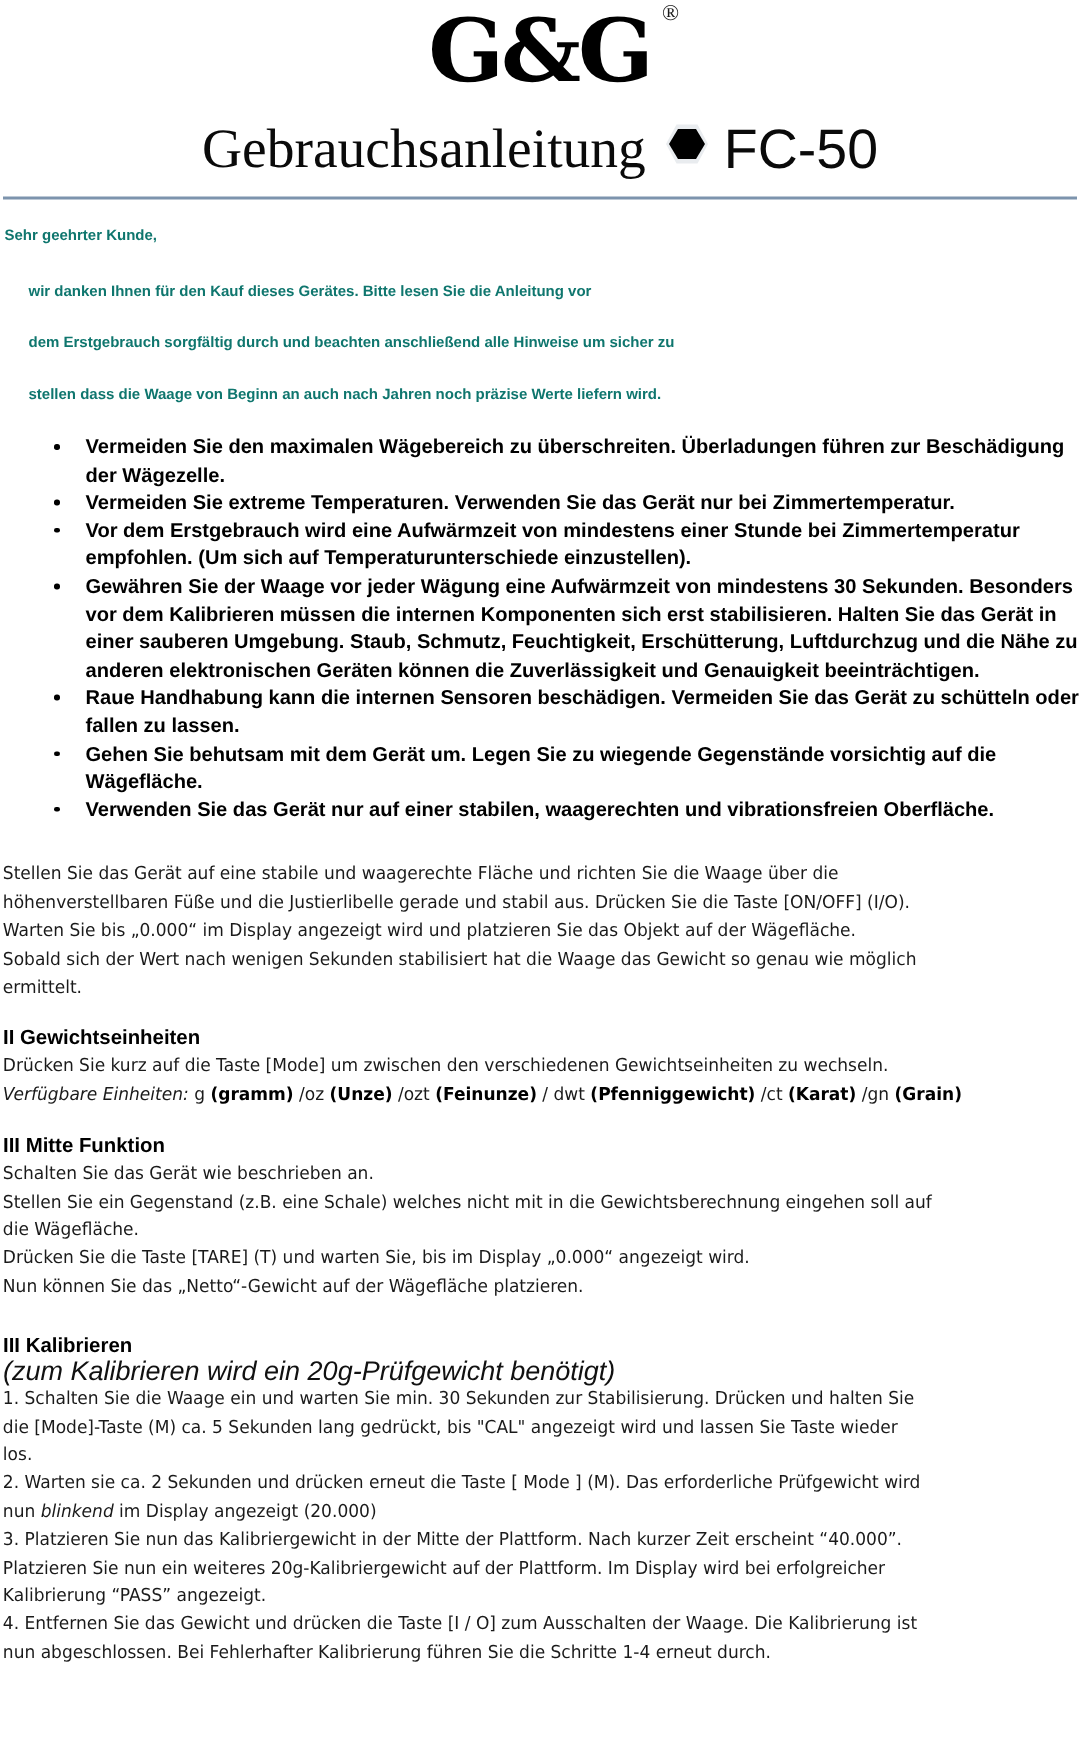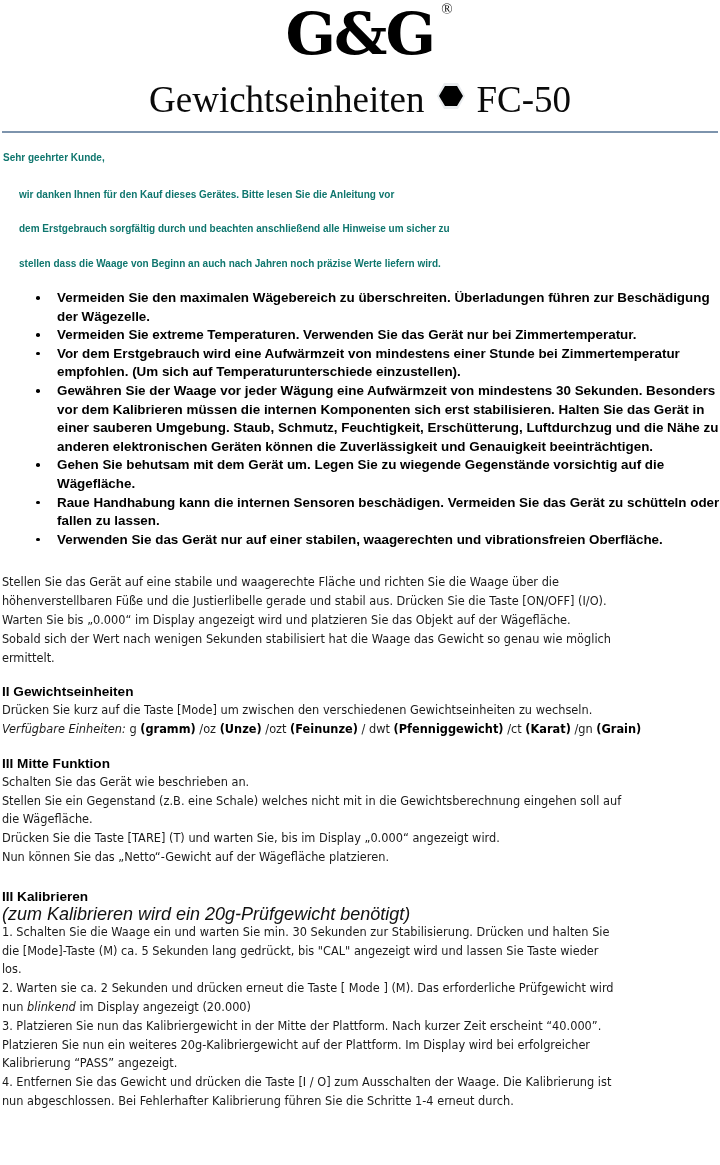--- a/index.html
+++ b/index.html
@@ -65,21 +65,21 @@
     line-height: 44px;
     color: #0a0a0a;
     vertical-align: middle;
   }
   .hex-icon {
     display: inline-block;
     vertical-align: middle;
     margin: 0 10px 4px 12px;
   }
   .model-name {
-    font-family: Liberation Serif, serif;
+    font-family: Liberation Sans, sans-serif;
     font-size: 37px;
     line-height: 44px;
     color: #0a0a0a;
     vertical-align: middle;
   }
 
   .rule {
     height: 2px;
     background: #7d94ad;
     margin: 9px 2px 0 2px;
@@ -167,21 +167,21 @@
 <div class="page">
 
   <div class="logo-row">
     <span class="logo-wrap">
       <span class="logo-mark">G&amp;G</span>
       <span class="logo-reg">®</span>
     </span>
   </div>
 
   <div class="title-row">
-    <span class="doc-title">Gewichtseinheiten</span><span class="hex-icon"><svg width="30" height="30" viewBox="0 0 30 30">
+    <span class="doc-title">Gebrauchsanleitung</span><span class="hex-icon"><svg width="30" height="30" viewBox="0 0 30 30">
           <polygon points="8,2 22,2 29,15 22,28 8,28 1,15" fill="#e9ecef"></polygon>
           <polygon points="9,5 21,5 27,15 21,25 9,25 3,15" fill="#000000"></polygon>
         </svg></span><span class="model-name">FC-50</span>
   </div>
 
   <div class="rule"></div>
 
   <div class="intro-block">
     <div class="salutation">Sehr geehrter Kunde,</div>
     <div class="intro-para">
@@ -189,22 +189,22 @@
       <p>dem Erstgebrauch sorgfältig durch und beachten anschließend alle Hinweise um sicher zu</p>
       <p>stellen dass die Waage von Beginn an auch nach Jahren noch präzise Werte liefern wird.</p>
     </div>
   </div>
 
   <ul class="warn-list">
     <li>Vermeiden Sie den maximalen Wägebereich zu überschreiten. Überladungen führen zur Beschädigung der Wägezelle.</li>
     <li>Vermeiden Sie extreme Temperaturen. Verwenden Sie das Gerät nur bei Zimmertemperatur.</li>
     <li>Vor dem Erstgebrauch wird eine Aufwärmzeit von mindestens einer Stunde bei Zimmertemperatur empfohlen. (Um sich auf Temperaturunterschiede einzustellen).</li>
     <li>Gewähren Sie der Waage vor jeder Wägung eine Aufwärmzeit von mindestens 30 Sekunden. Besonders vor dem Kalibrieren müssen die internen Komponenten sich erst stabilisieren. Halten Sie das Gerät in einer sauberen Umgebung. Staub, Schmutz, Feuchtigkeit, Erschütterung, Luftdurchzug und die Nähe zu anderen elektronischen Geräten können die Zuverlässigkeit und Genauigkeit beeinträchtigen.</li>
+    <li>Raue Handhabung kann die internen Sensoren beschädigen. Vermeiden Sie das Gerät zu schütteln oder fallen zu lassen.</li>
     <li>Gehen Sie behutsam mit dem Gerät um. Legen Sie zu wiegende Gegenstände vorsichtig auf die Wägefläche.</li>
-    <li>Raue Handhabung kann die internen Sensoren beschädigen. Vermeiden Sie das Gerät zu schütteln oder fallen zu lassen.</li>
     <li>Verwenden Sie das Gerät nur auf einer stabilen, waagerechten und vibrationsfreien Oberfläche.</li>
   </ul>
 
   <div class="gap-lg"></div>
 
   <div class="section">
     <div class="body-text">
       <p>Stellen Sie das Gerät auf eine stabile und waagerechte Fläche und richten Sie die Waage über die</p>
       <p>höhenverstellbaren Füße und die Justierlibelle gerade und stabil aus. Drücken Sie die Taste [ON/OFF] (I/O).</p>
       <p>Warten Sie bis „0.000“ im Display angezeigt wird und platzieren Sie das Objekt auf der Wägefläche.</p>

